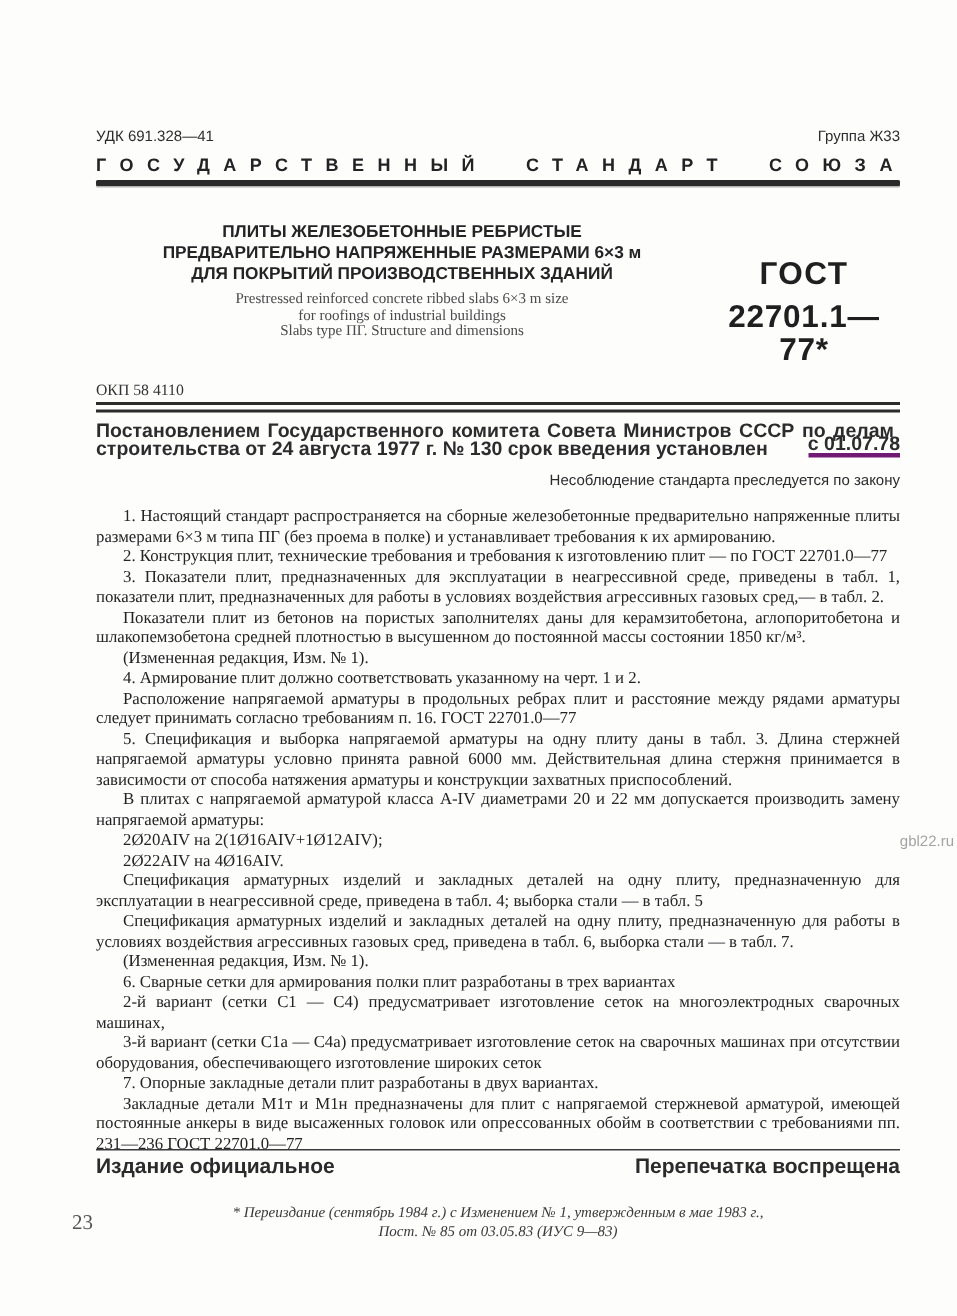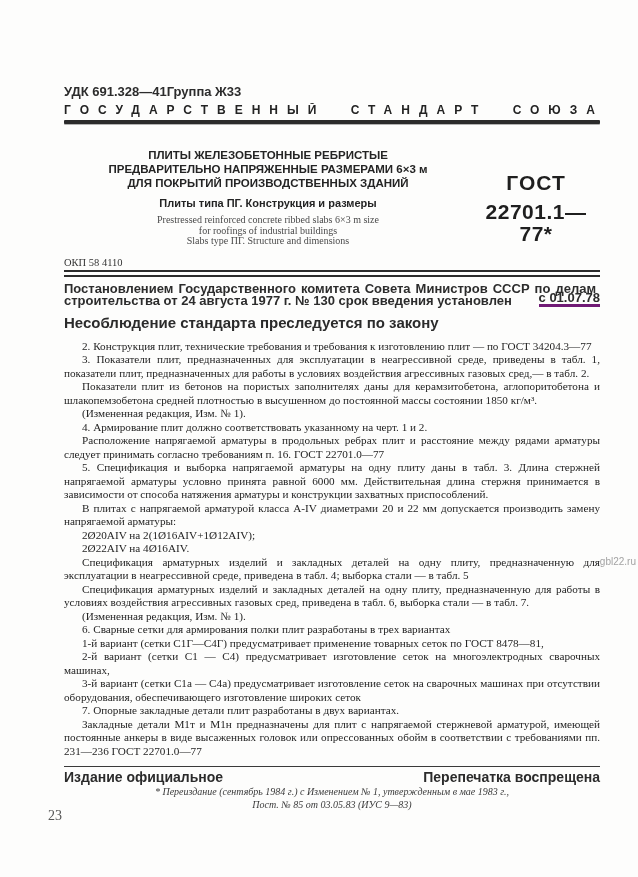--- a/index.html
+++ b/index.html
@@ -4,23 +4,23 @@
 <style>
   html,body{margin:0;padding:0;background:#ffffff;}
   .page{
     width:638px;height:877px;position:relative;overflow:hidden;
     background:#fdfdfc;color:#262626;
     font-family:"Liberation Serif", serif;
   }
   .content{position:absolute;left:64px;right:38px;top:86px;}
 
   
-  .udk-row{display:flex;
-    font-family:"Liberation Sans", sans-serif;font-weight:bold;
-    font-size:13px;line-height:12px;color:#2c2c2c;}
+  .udk-row{display:flex;justify-content:space-between;
+    font-family:"Liberation Sans", sans-serif;font-weight:normal;
+    font-size:10px;line-height:12px;color:#2c2c2c;}
 
   
   .spaced-header{
     margin-top:5px;white-space:nowrap;overflow:hidden;
     font-family:"Liberation Sans", sans-serif;font-weight:bold;
     font-size:12px;line-height:15px;letter-spacing:9px;word-spacing:13px;
     color:#232323;}
   .thick-bar{margin-top:2px;height:4px;background:#2b2b2b;border-radius:1px;
     box-shadow:0 1px 0 rgba(40,40,40,.35);}
 
@@ -47,38 +47,38 @@
     border-top:2px solid #2b2b2b;border-bottom:2px solid #2b2b2b;}
 
   
   .decree{position:relative;margin-top:6px;
     font-family:"Liberation Sans", sans-serif;font-weight:bold;
     font-size:13px;line-height:12px;text-align:justify;color:#2c2c2c;
     min-height:24px;padding-right:4px;}
   .decree-date{position:absolute;right:0;bottom:0;
     border-bottom:3px solid #701a75;padding-bottom:0px;}
 
-  .law-notice{margin-top:9px;text-align:left;
-    font-family:"Liberation Sans", sans-serif;font-weight:bold;
-    font-size:15px;line-height:13px;color:#2b2b2b;}
+  .law-notice{margin-top:9px;text-align:right;
+    font-family:"Liberation Sans", sans-serif;font-weight:normal;
+    font-size:10px;line-height:13px;color:#2b2b2b;}
 
   
   .body-text{margin-top:11px;height:442px;overflow:hidden;
     font-size:11.2px;line-height:13.5px;text-align:justify;color:#242424;}
   .body-text p{margin:0;text-indent:18px;}
   .body-text p.bold{font-weight:normal;}
   .body-text p.formula{text-align:left;}
 
   
   .footer{position:absolute;left:64px;right:38px;top:766px;}
   .footer-rule{border-top:1.5px solid #3a3a3a;}
   .footer-labels{display:flex;justify-content:space-between;margin-top:4px;
     font-family:"Liberation Sans", sans-serif;font-weight:bold;
     font-size:14px;line-height:12px;color:#2b2b2b;}
-  .footnote{margin-top:3px;text-align:center;font-style:italic;
+  .footnote{margin-top:20px;text-align:center;font-style:italic;
     font-size:10px;line-height:12.5px;white-space:pre-line;color:#3a3a3a;}
   .page-number{position:absolute;left:48px;top:808px;
     font-size:14px;color:#555;}
   .watermark{position:absolute;right:2px;top:556px;
     font-family:"Liberation Sans", sans-serif;font-size:10px;color:#a3a3a3;}
 </style>
 </head>
 <body>
 
 <div class="page">
@@ -90,21 +90,20 @@
     </div>
 
     <div class="spaced-header">ГОСУДАРСТВЕННЫЙ СТАНДАРТ СОЮЗА ССР</div>
     <div class="thick-bar"></div>
 
     <div class="title-row">
       <div class="title-left">
         <div class="title-ru">ПЛИТЫ ЖЕЛЕЗОБЕТОННЫЕ РЕБРИСТЫЕ
 ПРЕДВАРИТЕЛЬНО НАПРЯЖЕННЫЕ РАЗМЕРАМИ 6×3 м
 ДЛЯ ПОКРЫТИЙ ПРОИЗВОДСТВЕННЫХ ЗДАНИЙ</div>
-        <div class="subtitle-ru">Плиты типа ПГ. Конструкция и размеры</div>
         <div class="subtitle-en">Prestressed reinforced concrete ribbed slabs 6×3 m size
 for roofings of industrial buildings
 Slabs type ПГ. Structure and dimensions</div>
       </div>
       <div class="gost-block">
         <div class="gost-label">ГОСТ</div>
         <div class="gost-number">22701.1—77*</div>
       </div>
     </div>
 
@@ -112,35 +111,35 @@
     <div class="double-rule"></div>
 
     <div class="decree">
       <span>Постановлением Государственного комитета Совета Министров СССР по делам строительства от 24 августа 1977 г. № 130 срок введения установлен</span>
       <span class="decree-date">с 01.07.78</span>
     </div>
 
     <div class="law-notice">Несоблюдение стандарта преследуется по закону</div>
 
     <div class="body-text">
-        <p>2. Конструкция плит, технические требования и требования к изготовлению плит — по ГОСТ 34204.3—77</p>
+        <p>1. Настоящий стандарт распространяется на сборные железобетонные предварительно напряженные плиты размерами 6×3 м типа ПГ (без проема в полке) и устанавливает требования к их армированию.</p>
+        <p>2. Конструкция плит, технические требования и требования к изготовлению плит — по ГОСТ 22701.0—77</p>
         <p>3. Показатели плит, предназначенных для эксплуатации в неагрессивной среде, приведены в табл. 1, показатели плит, предназначенных для работы в условиях воздействия агрессивных газовых сред,— в табл. 2.</p>
         <p>Показатели плит из бетонов на пористых заполнителях даны для керамзитобетона, аглопоритобетона и шлакопемзобетона средней плотностью в высушенном до постоянной массы состоянии 1850 кг/м³.</p>
         <p class="bold">(Измененная редакция, Изм. № 1).</p>
         <p>4. Армирование плит должно соответствовать указанному на черт. 1 и 2.</p>
         <p>Расположение напрягаемой арматуры в продольных ребрах плит и расстояние между рядами арматуры следует принимать согласно требованиям п. 16. ГОСТ 22701.0—77</p>
         <p>5. Спецификация и выборка напрягаемой арматуры на одну плиту даны в табл. 3. Длина стержней напрягаемой арматуры условно принята равной 6000 мм. Действительная длина стержня принимается в зависимости от способа натяжения арматуры и конструкции захватных приспособлений.</p>
         <p>В плитах с напрягаемой арматурой класса А-IV диаметрами 20 и 22 мм допускается производить замену напрягаемой арматуры:</p>
         <p class="formula">2Ø20АIV на 2(1Ø16АIV+1Ø12АIV);</p>
         <p class="formula">2Ø22АIV на 4Ø16АIV.</p>
         <p>Спецификация арматурных изделий и закладных деталей на одну плиту, предназначенную для эксплуатации в неагрессивной среде, приведена в табл. 4; выборка стали — в табл. 5</p>
         <p>Спецификация арматурных изделий и закладных деталей на одну плиту, предназначенную для работы в условиях воздействия агрессивных газовых сред, приведена в табл. 6, выборка стали — в табл. 7.</p>
         <p class="bold">(Измененная редакция, Изм. № 1).</p>
         <p>6. Сварные сетки для армирования полки плит разработаны в трех вариантах</p>
-        <p>1-й вариант (сетки С1Г—С4Г) предусматривает применение товарных сеток по ГОСТ 8478—81,</p>
         <p>2-й вариант (сетки С1 — С4) предусматривает изготовление сеток на многоэлектродных сварочных машинах,</p>
         <p>3-й вариант (сетки С1а — С4а) предусматривает изготовление сеток на сварочных машинах при отсутствии оборудования, обеспечивающего изготовление широких сеток</p>
         <p>7. Опорные закладные детали плит разработаны в двух вариантах.</p>
         <p>Закладные детали М1т и М1н предназначены для плит с напрягаемой стержневой арматурой, имеющей постоянные анкеры в виде высаженных головок или опрессованных обойм в соответствии с требованиями пп. 231—236 ГОСТ 22701.0—77</p>
       </div>
   </div>
 
   <div class="footer">
     <div class="footer-rule"></div>
     <div class="footer-labels">

